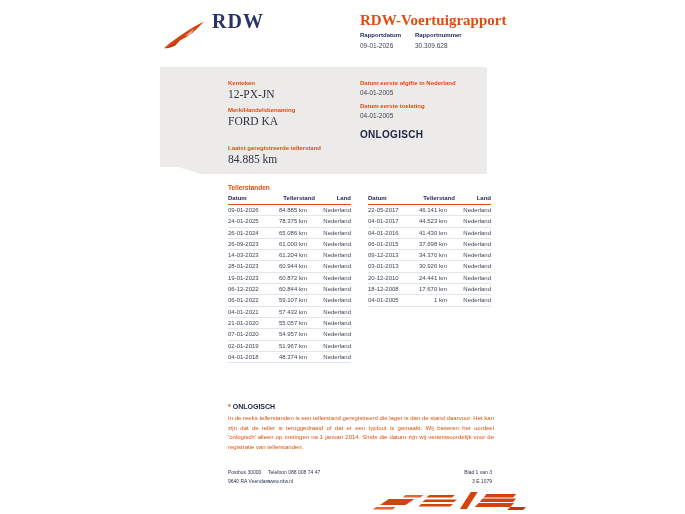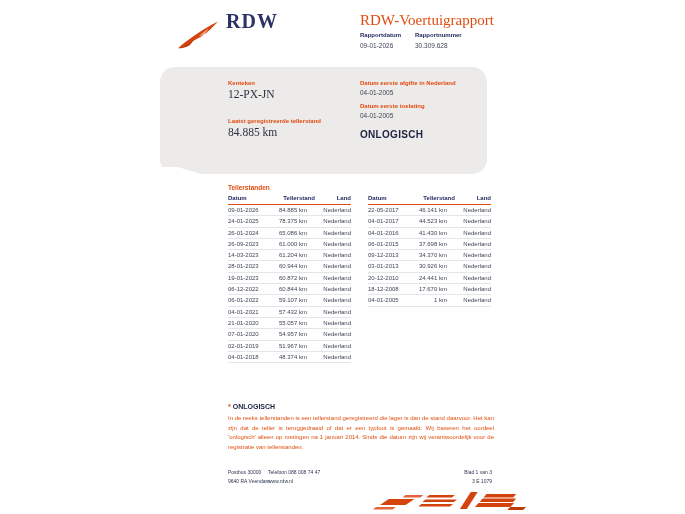--- a/index.html
+++ b/index.html
@@ -1,38 +1,37 @@
 <!DOCTYPE html>
 <html><head>
 <meta charset="utf-8">
 <style>
   html,body{margin:0;padding:0;background:#ffffff;}
   .page{
     position:relative;width:685px;height:514px;background:#ffffff;overflow:hidden;
     font-family:"Liberation Sans",sans-serif;color:#3e4657;
   }
   
-  .logo{position:absolute;left:176px;top:12px;display:flex;align-items:flex-start;}
+  .logo{position:absolute;left:162px;top:12px;display:flex;align-items:flex-start;}
   .logo svg{width:44px;height:36px;margin-top:4px;}
   .logo-text{
     font-family:"Liberation Serif",serif;font-size:20px;font-weight:bold;
     color:#2b3366;letter-spacing:1px;margin-left:6px;margin-top:-2px;
   }
   .report-title{
     position:absolute;left:360px;top:12px;margin:0;
-    font-family:"Liberation Serif",serif;font-size:15px;font-weight:normal;color:#e14b10;
+    font-family:"Liberation Serif",serif;font-size:15px;font-weight:bold;color:#e14b10;
   }
   .header-meta{position:absolute;left:360px;top:32px;display:flex;gap:14px;}
   .meta-label{font-size:6px;font-weight:bold;color:#232b5f;}
   .meta-value{font-size:6.5px;color:#3e4657;margin-top:4px;}
   
   .summary-panel{
     position:absolute;left:160px;top:67px;width:327px;height:107px;background:#edebe9;
     clip-path:polygon(0 0,100% 0,100% 100%,12.5% 100%,5.5% 93.5%,0 93.5%);
-    border-radius:15px;
   }
   .field-label{font-size:6px;font-weight:bold;color:#e14b10;}
   .field-value-serif{font-family:"Liberation Serif",serif;font-size:11.5px;color:#2c3142;margin-top:2px;}
   .field-value-small{font-size:6.5px;color:#3e4657;margin-top:3px;}
   .panel-left{position:absolute;left:68px;top:13px;width:120px;}
   .panel-right{position:absolute;left:200px;top:13px;width:115px;}
   .fld{margin-bottom:7px;}
   .panel-left .fld-gap{margin-top:18px;}
   .oordeel{margin-top:9px;position:relative;}
   .oordeel-line{font-size:10px;font-weight:bold;color:#1d2340;letter-spacing:.3px;line-height:14px;}
@@ -93,20 +92,24 @@
       <div class="meta-label">Rapportnummer</div>
       <div class="meta-value">30.309.628</div>
     </div>
   </div>
 
   <section class="summary-panel">
     <div class="panel-left">
       <div class="fld">
         <div class="field-label">Kenteken</div>
         <div class="field-value-serif">12-PX-JN</div>
+      </div>
+      <div class="fld">
+        <div class="field-label">Merk/Handelsbenaming</div>
+        <div class="field-value-serif">FORD KA</div>
       </div>
       <div class="fld fld-gap">
         <div class="field-label">Laatst geregistreerde tellerstand</div>
         <div class="field-value-serif">84.885 km</div>
       </div>
     </div>
     <div class="panel-right">
       <div class="fld">
         <div class="field-label">Datum eerste afgifte in Nederland</div>
         <div class="field-value-small">04-01-2005</div>

